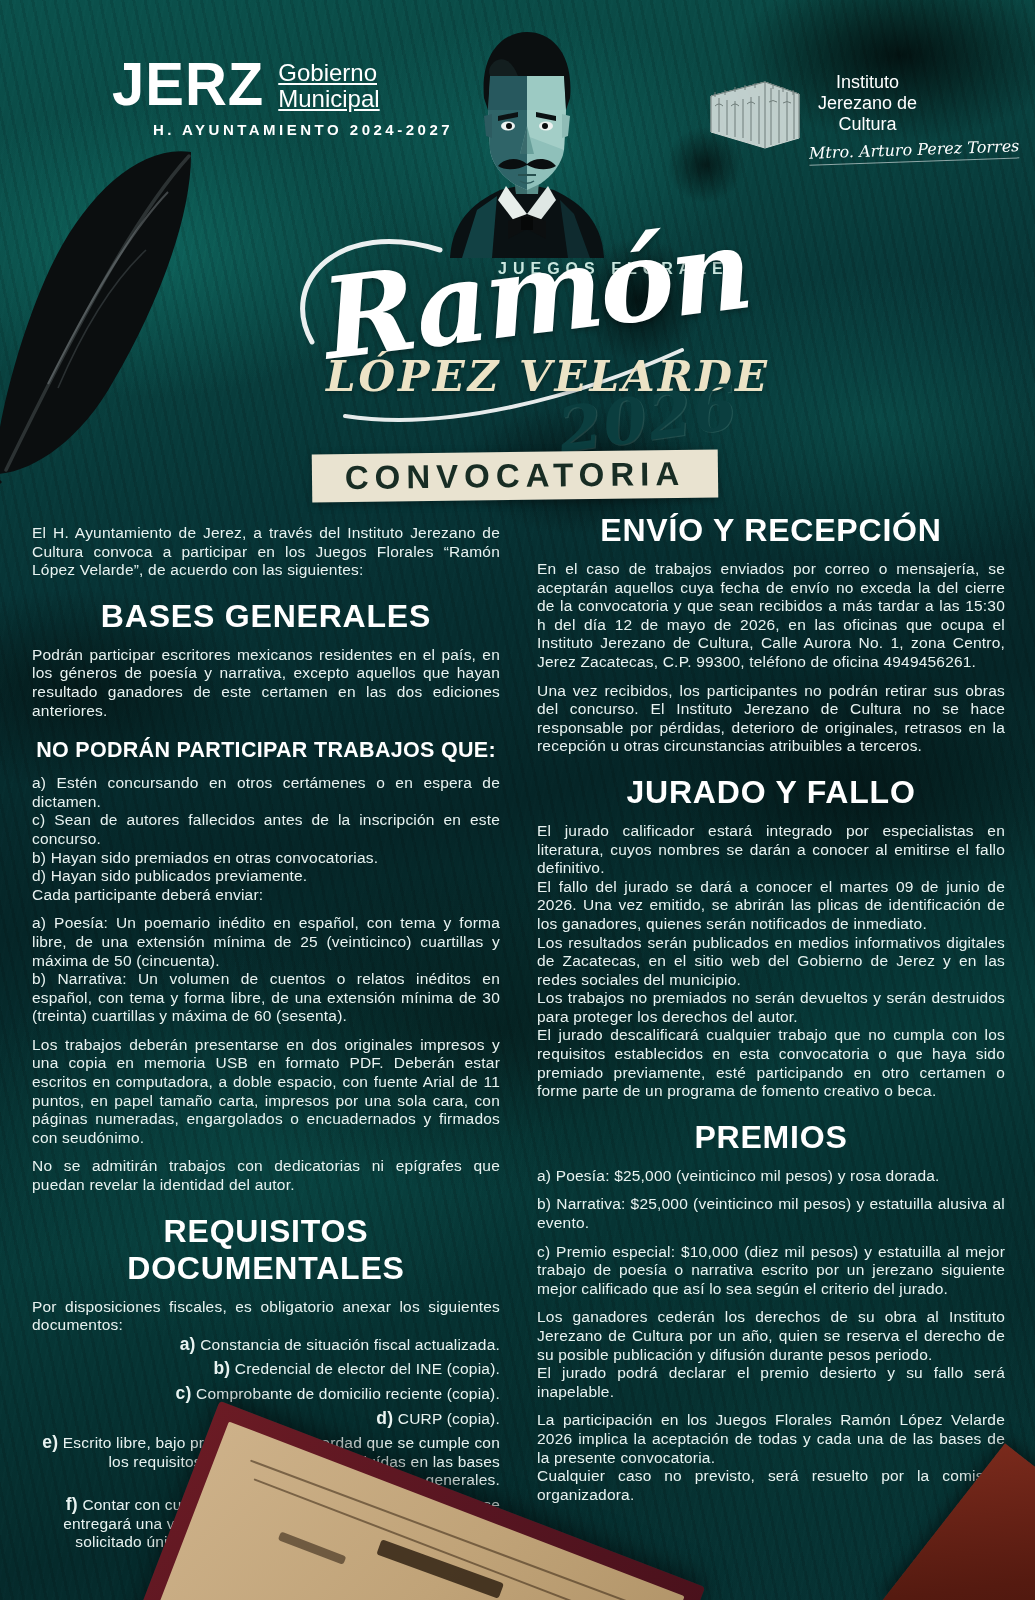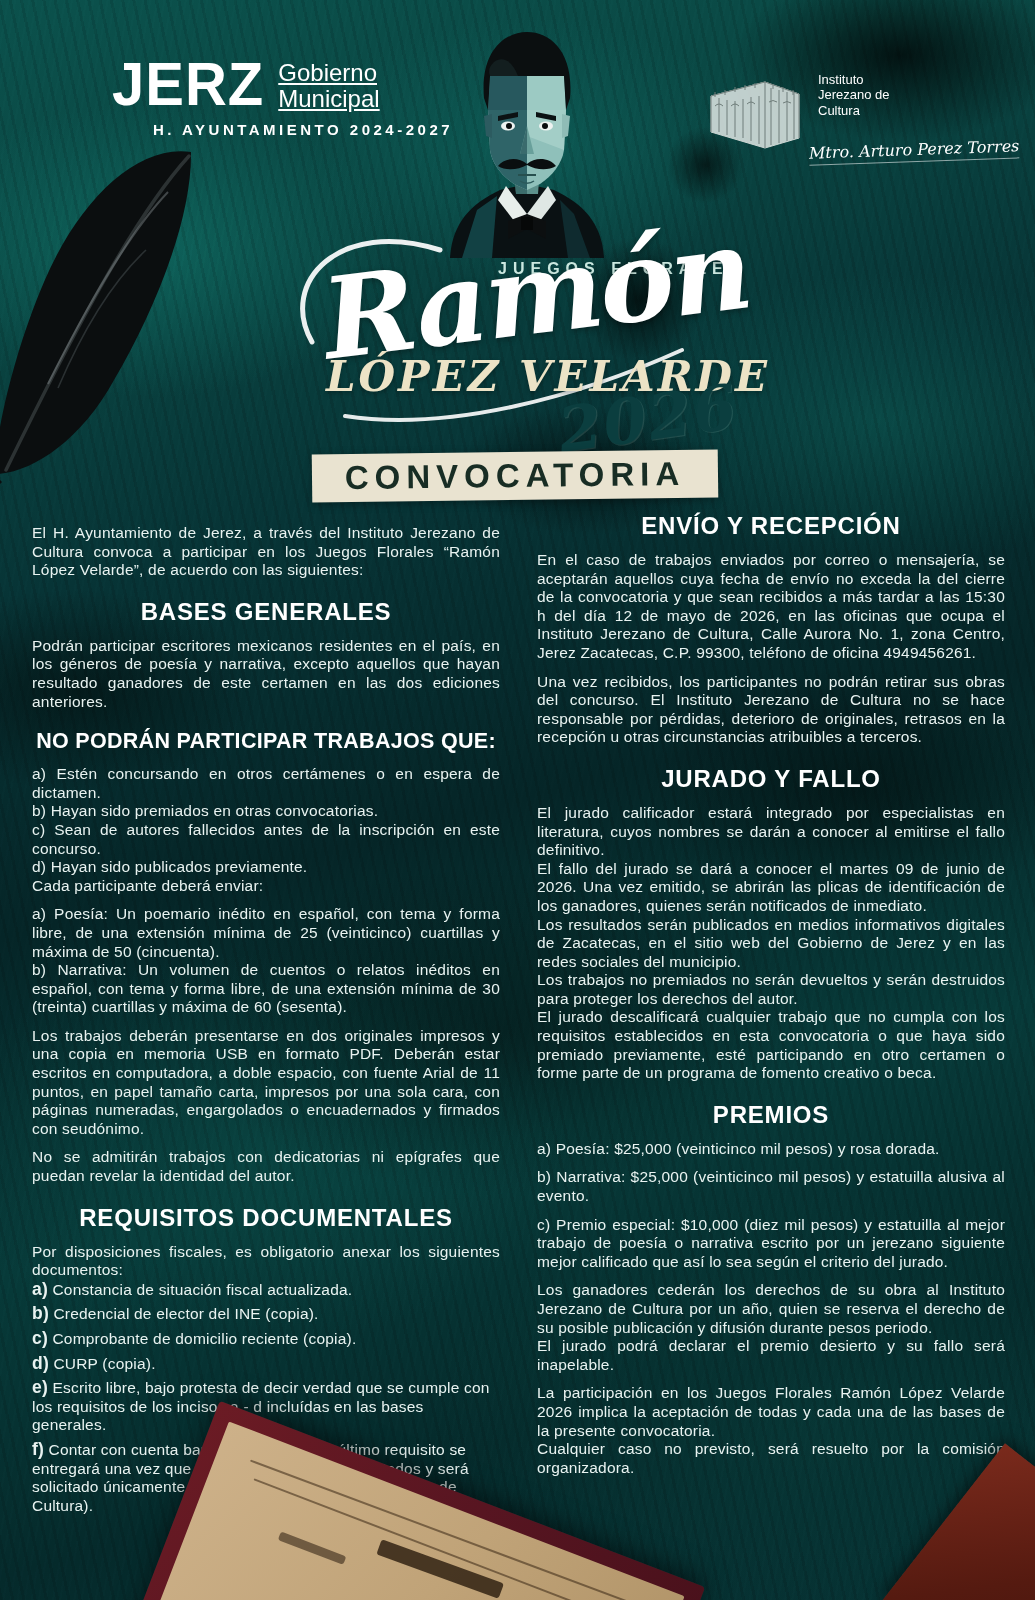--- a/index.html
+++ b/index.html
@@ -29,44 +29,44 @@
       repeating-linear-gradient(78deg, rgba(0,0,0,0.10) 0 3px, transparent 3px 11px);
     mix-blend-mode:overlay;
   }
   
   .jerez-logo{ position:absolute; left:112px; top:56px; width:280px; }
   .jerez-word{ font-size:58px; font-weight:800; letter-spacing:1px; color:#fff; line-height:0.95; display:inline-block; transform:scaleY(1.05); }
   .jerez-tag{ display:inline-block; vertical-align:top; margin-left:14px; margin-top:4px; font-size:24px; line-height:1.08; color:#fff; font-weight:500;text-decoration:underline; }
   .jerez-sub{ margin-top:9px; font-size:15px; font-weight:700; letter-spacing:3.5px; color:#fff; white-space:nowrap;margin-left:41px; }
   .inst-logo{ position:absolute; left:705px; top:62px; width:310px; }
   .inst-building{ position:absolute; left:0; top:4px; }
-  .inst-text{ position:absolute; left:113px; top:10px; font-size:13px; line-height:1.18; color:#fff; font-weight:500; }
+  .inst-text{ position:absolute; left:113px; top:10px; font-size:18px; line-height:1.18; color:#fff; font-weight:500;text-align:center; }
   .inst-sig{ position:absolute; left:104px; top:78px; font-family:"DejaVu Serif", serif; font-style:italic; font-size:16px; color:#fff; white-space:nowrap; transform:rotate(-2deg); border-bottom:1px solid rgba(255,255,255,0.55); padding-bottom:2px; }
   
   .portrait{ position:absolute; left:422px; top:18px; }
   .feather{ position:absolute; left:-14px; top:140px; }
   
   .kicker{ position:absolute; left:498px; top:260px; font-size:16px; font-weight:700; letter-spacing:6px; color:#cbe8e0; }
   .script-name{ position:absolute; left:322px; top:228px; font-family:"DejaVu Serif", serif; font-style:italic; font-weight:700;
     font-size:112px; color:#ffffff; transform:rotate(-7deg); letter-spacing:-3px; text-shadow:0 2px 6px rgba(0,0,0,0.35); }
   .surname{ position:absolute; left:326px; top:352px; font-family:"DejaVu Serif", serif; font-weight:700; font-size:42px; letter-spacing:3px; color:#ece3c6; white-space:nowrap; text-shadow:0 2px 4px rgba(0,0,0,0.3);font-style:italic; }
   .year{ position:absolute; left:558px; top:382px; font-family:"DejaVu Serif", serif; font-style:italic; font-weight:700; font-size:62px; color:#0b3e3f; transform:rotate(-8deg); letter-spacing:2px; text-shadow:1px 1px 0 rgba(180,220,210,0.15); }
   .flourish{ position:absolute; left:250px; top:190px; pointer-events:none; }
   .banner{ position:absolute; left:312px; top:452px; width:406px; height:48px; background:#e9e3d0; transform:rotate(-0.7deg);
     text-align:center; line-height:48px; font-size:33px; font-weight:800; letter-spacing:6px; color:#182d24; box-shadow:0 2px 8px rgba(0,0,0,0.35); }
   
   .col{ position:absolute; width:468px; }
   .col-left{ left:32px; top:524px; }
   .col-right{ left:537px; top:512px; }
-  .sec-h{ color:#fff; font-weight:800; text-align:center; font-size:24px; letter-spacing:0.8px; margin:18px 0 11px; }
+  .sec-h{ color:#fff; font-weight:800; text-align:center; font-size:32px; letter-spacing:0.8px; margin:18px 0 11px; }
   .sec-h.long{ font-size:21.5px; letter-spacing:0.3px; }
   .col > .sec-h:first-child{ margin-top:0; }
   .para{ color:#e9f3f1; font-size:15.5px; line-height:18.6px; text-align:justify; margin:0 0 10px; letter-spacing:0.2px; }
   .para.tight{ margin-bottom:0; }
-  .para.req-item{ margin-bottom:5px; text-align:left; }
+  .para.req-item{ margin-bottom:5px; text-align:right; }
   .para.req-item b{ font-size:17.5px; }
   
   .book{ position:absolute; left:138px; top:1482px; width:520px; height:360px; transform:rotate(21deg);
     background:linear-gradient(120deg,#6b1b24 0%, #571521 40%, #3f0e17 100%); border-radius:4px; box-shadow:0 -6px 24px rgba(0,0,0,0.5); }
   .book-page{ position:absolute; inset:16px; background:linear-gradient(115deg,#cdb189 0%, #c0a378 45%, #a98c60 100%);
     border-radius:2px; }
   .book-line{ position:absolute; left:7%; width:86%; height:2px; background:rgba(56,38,20,0.55); border-radius:2px; }
   .book-stamp{ position:absolute; left:38%; top:54px; width:130px; height:16px; background:rgba(40,26,12,0.8); border-radius:3px; transform:rotate(-1deg); }
   .book-stamp2{ position:absolute; left:18%; top:84px; width:70px; height:9px; background:rgba(40,26,12,0.55); border-radius:3px; }
   .book2{ position:absolute; left:918px; top:1496px; width:240px; height:200px; transform:rotate(38deg);
@@ -153,22 +153,22 @@
   <div class="surname">LÓPEZ VELARDE</div>
   <div class="year">2026</div>
   <div class="banner">CONVOCATORIA</div>
 
   <div class="col col-left">
       <p class="para">El H. Ayuntamiento de Jerez, a través del Instituto Jerezano de Cultura convoca a participar en los Juegos Florales “Ramón López Velarde”, de acuerdo con las siguientes:</p>
       <div class="sec-h">BASES GENERALES</div>
       <p class="para">Podrán participar escritores mexicanos residentes en el país, en los géneros de poesía y narrativa, excepto aquellos que hayan resultado ganadores de este certamen en las dos ediciones anteriores.</p>
       <div class="sec-h long">NO PODRÁN PARTICIPAR TRABAJOS QUE:</div>
       <p class="para tight">a) Estén concursando en otros certámenes o en espera de dictamen.</p>
+      <p class="para tight">c) Sean de autores fallecidos antes de la inscripción en este concurso.</p>
       <p class="para tight">b) Hayan sido premiados en otras convocatorias.</p>
-      <p class="para tight">c) Sean de autores fallecidos antes de la inscripción en este concurso.</p>
       <p class="para tight">d) Hayan sido publicados previamente.</p>
       <p class="para">Cada participante deberá enviar:</p>
       <p class="para tight">a) Poesía: Un poemario inédito en español, con tema y forma libre, de una extensión mínima de 25 (veinticinco) cuartillas y máxima de 50 (cincuenta).</p>
       <p class="para">b) Narrativa: Un volumen de cuentos o relatos inéditos en español, con tema y forma libre, de una extensión mínima de 30 (treinta) cuartillas y máxima de 60 (sesenta).</p>
       <p class="para">Los trabajos deberán presentarse en dos originales impresos y una copia en memoria USB en formato PDF. Deberán estar escritos en computadora, a doble espacio, con fuente Arial de 11 puntos, en papel tamaño carta, impresos por una sola cara, con páginas numeradas, engargolados o encuadernados y firmados con seudónimo.</p>
       <p class="para">No se admitirán trabajos con dedicatorias ni epígrafes que puedan revelar la identidad del autor.</p>
       <div class="sec-h">REQUISITOS DOCUMENTALES</div>
       <p class="para tight">Por disposiciones fiscales, es obligatorio anexar los siguientes documentos:</p>
       <p class="para req-item"><b>a)</b> Constancia de situación fiscal actualizada.</p>
       <p class="para req-item"><b>b)</b> Credencial de elector del INE (copia).</p>

